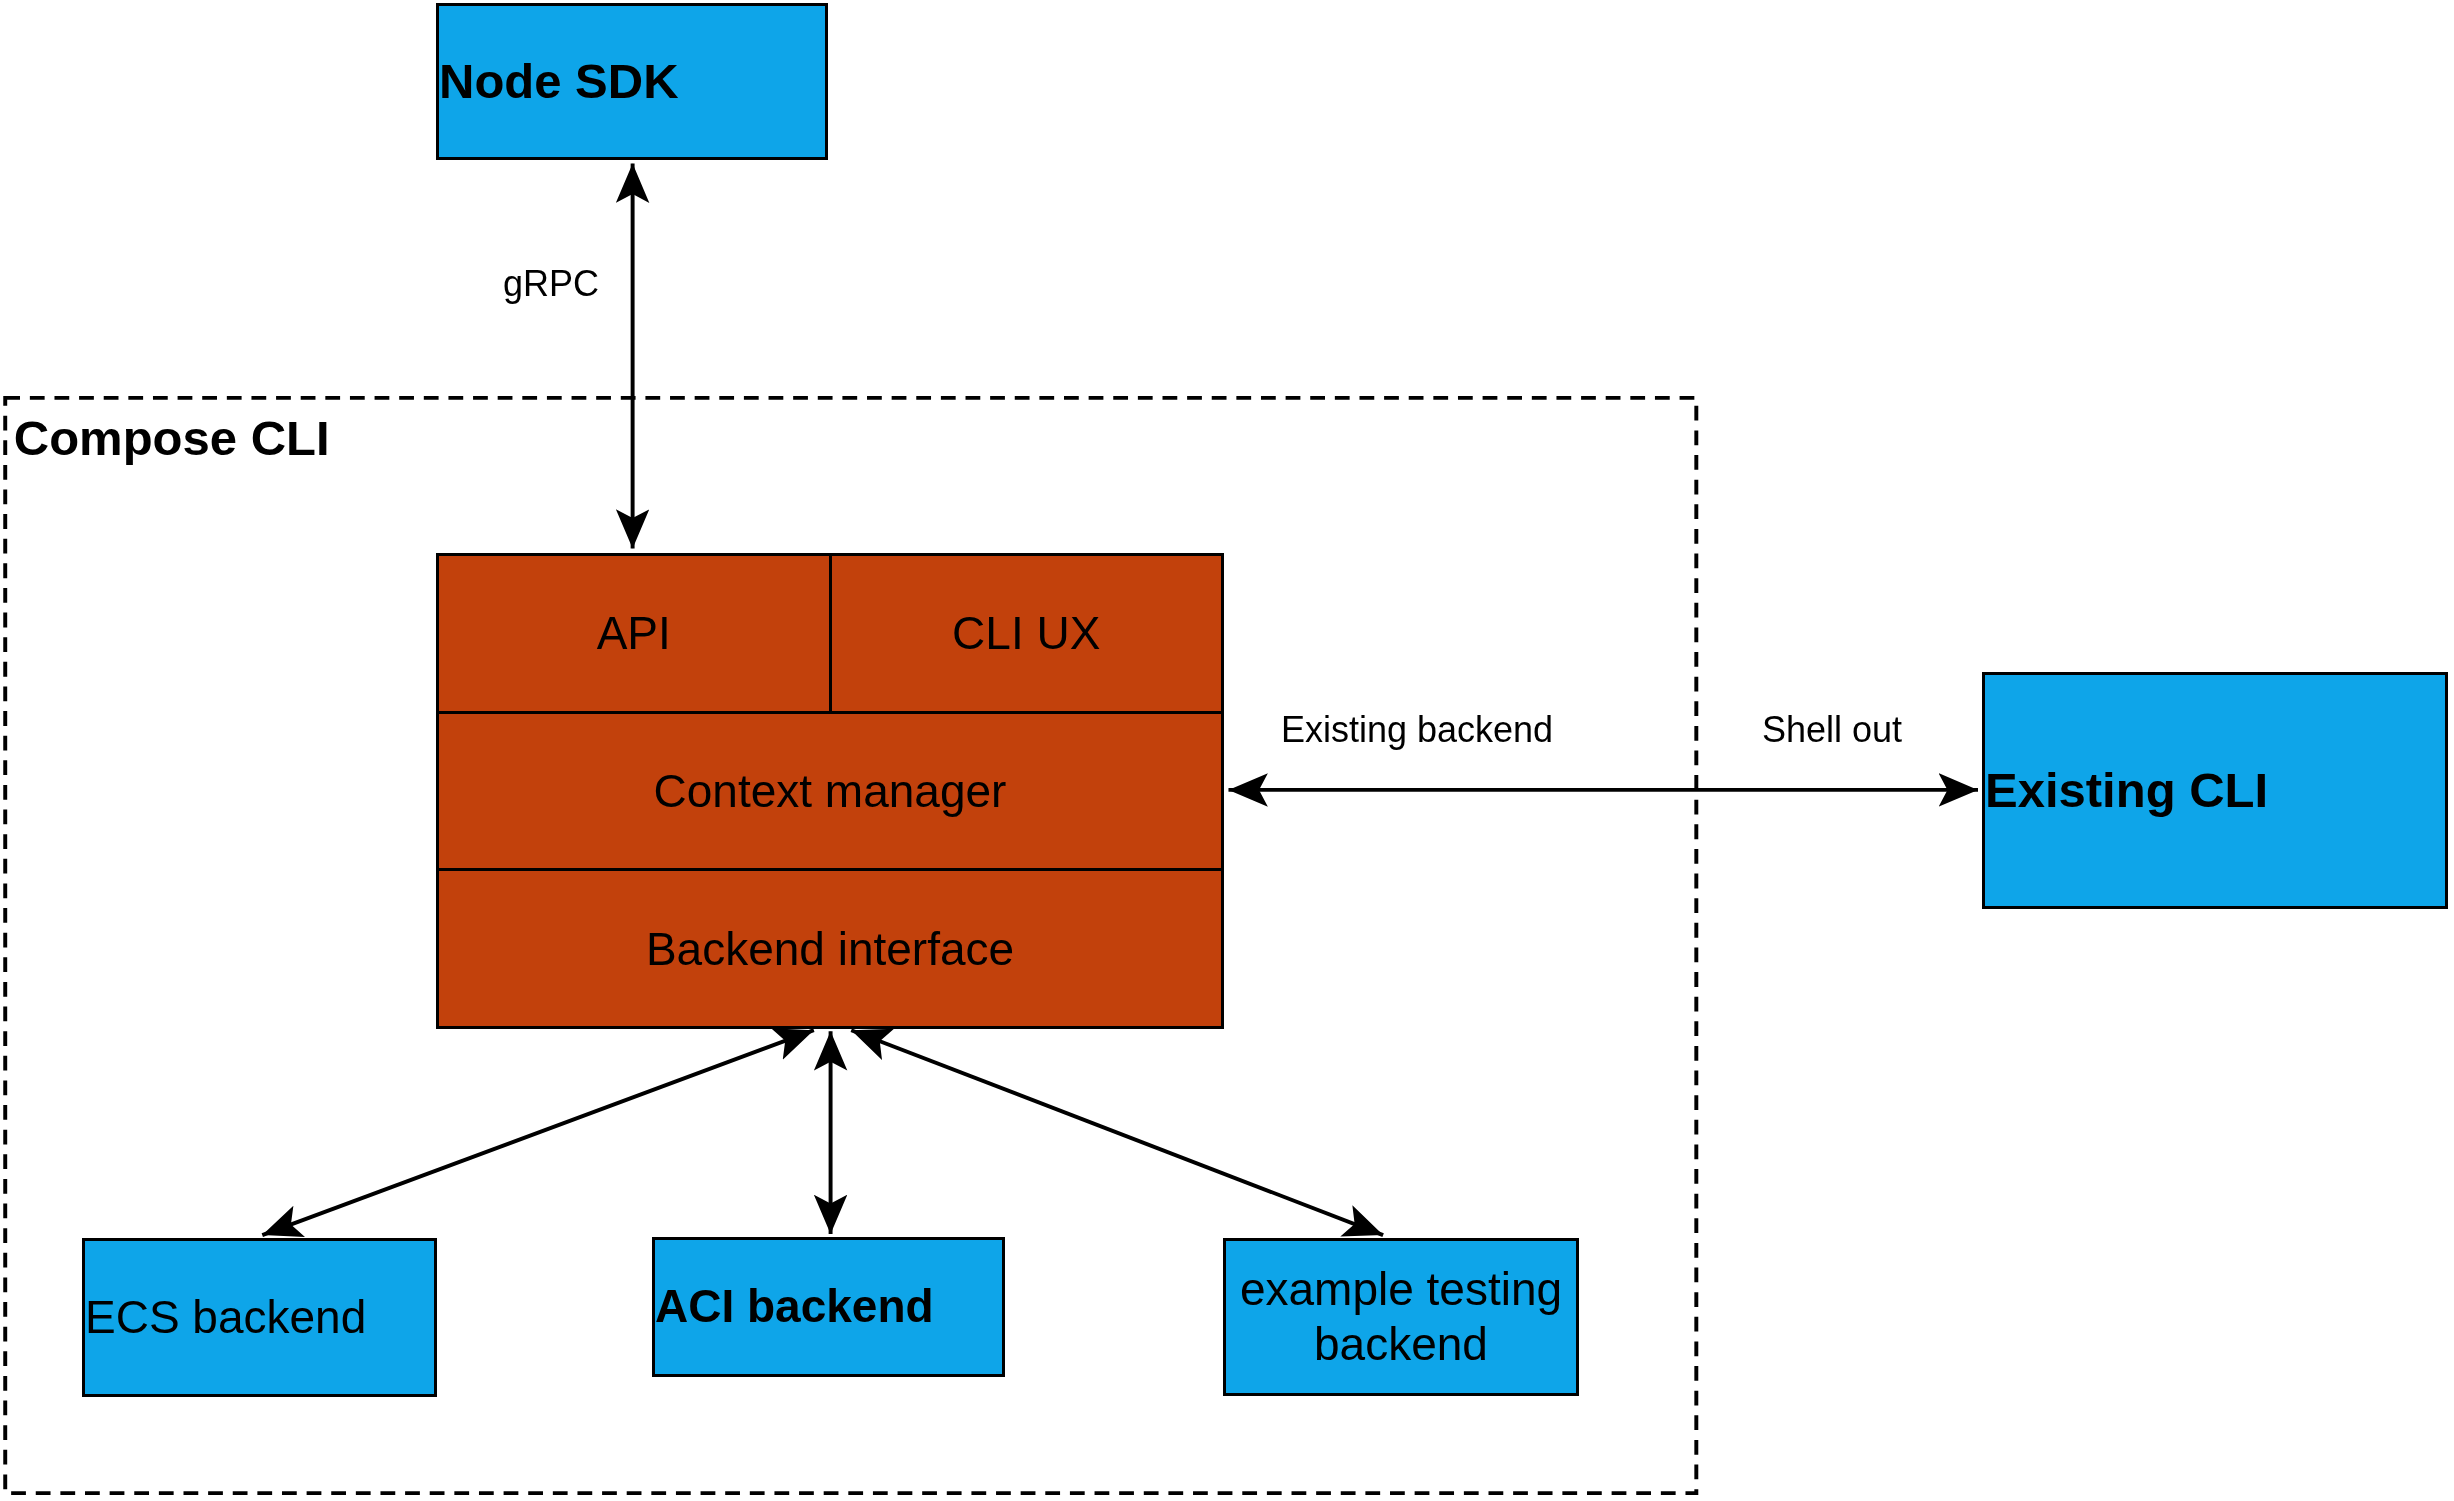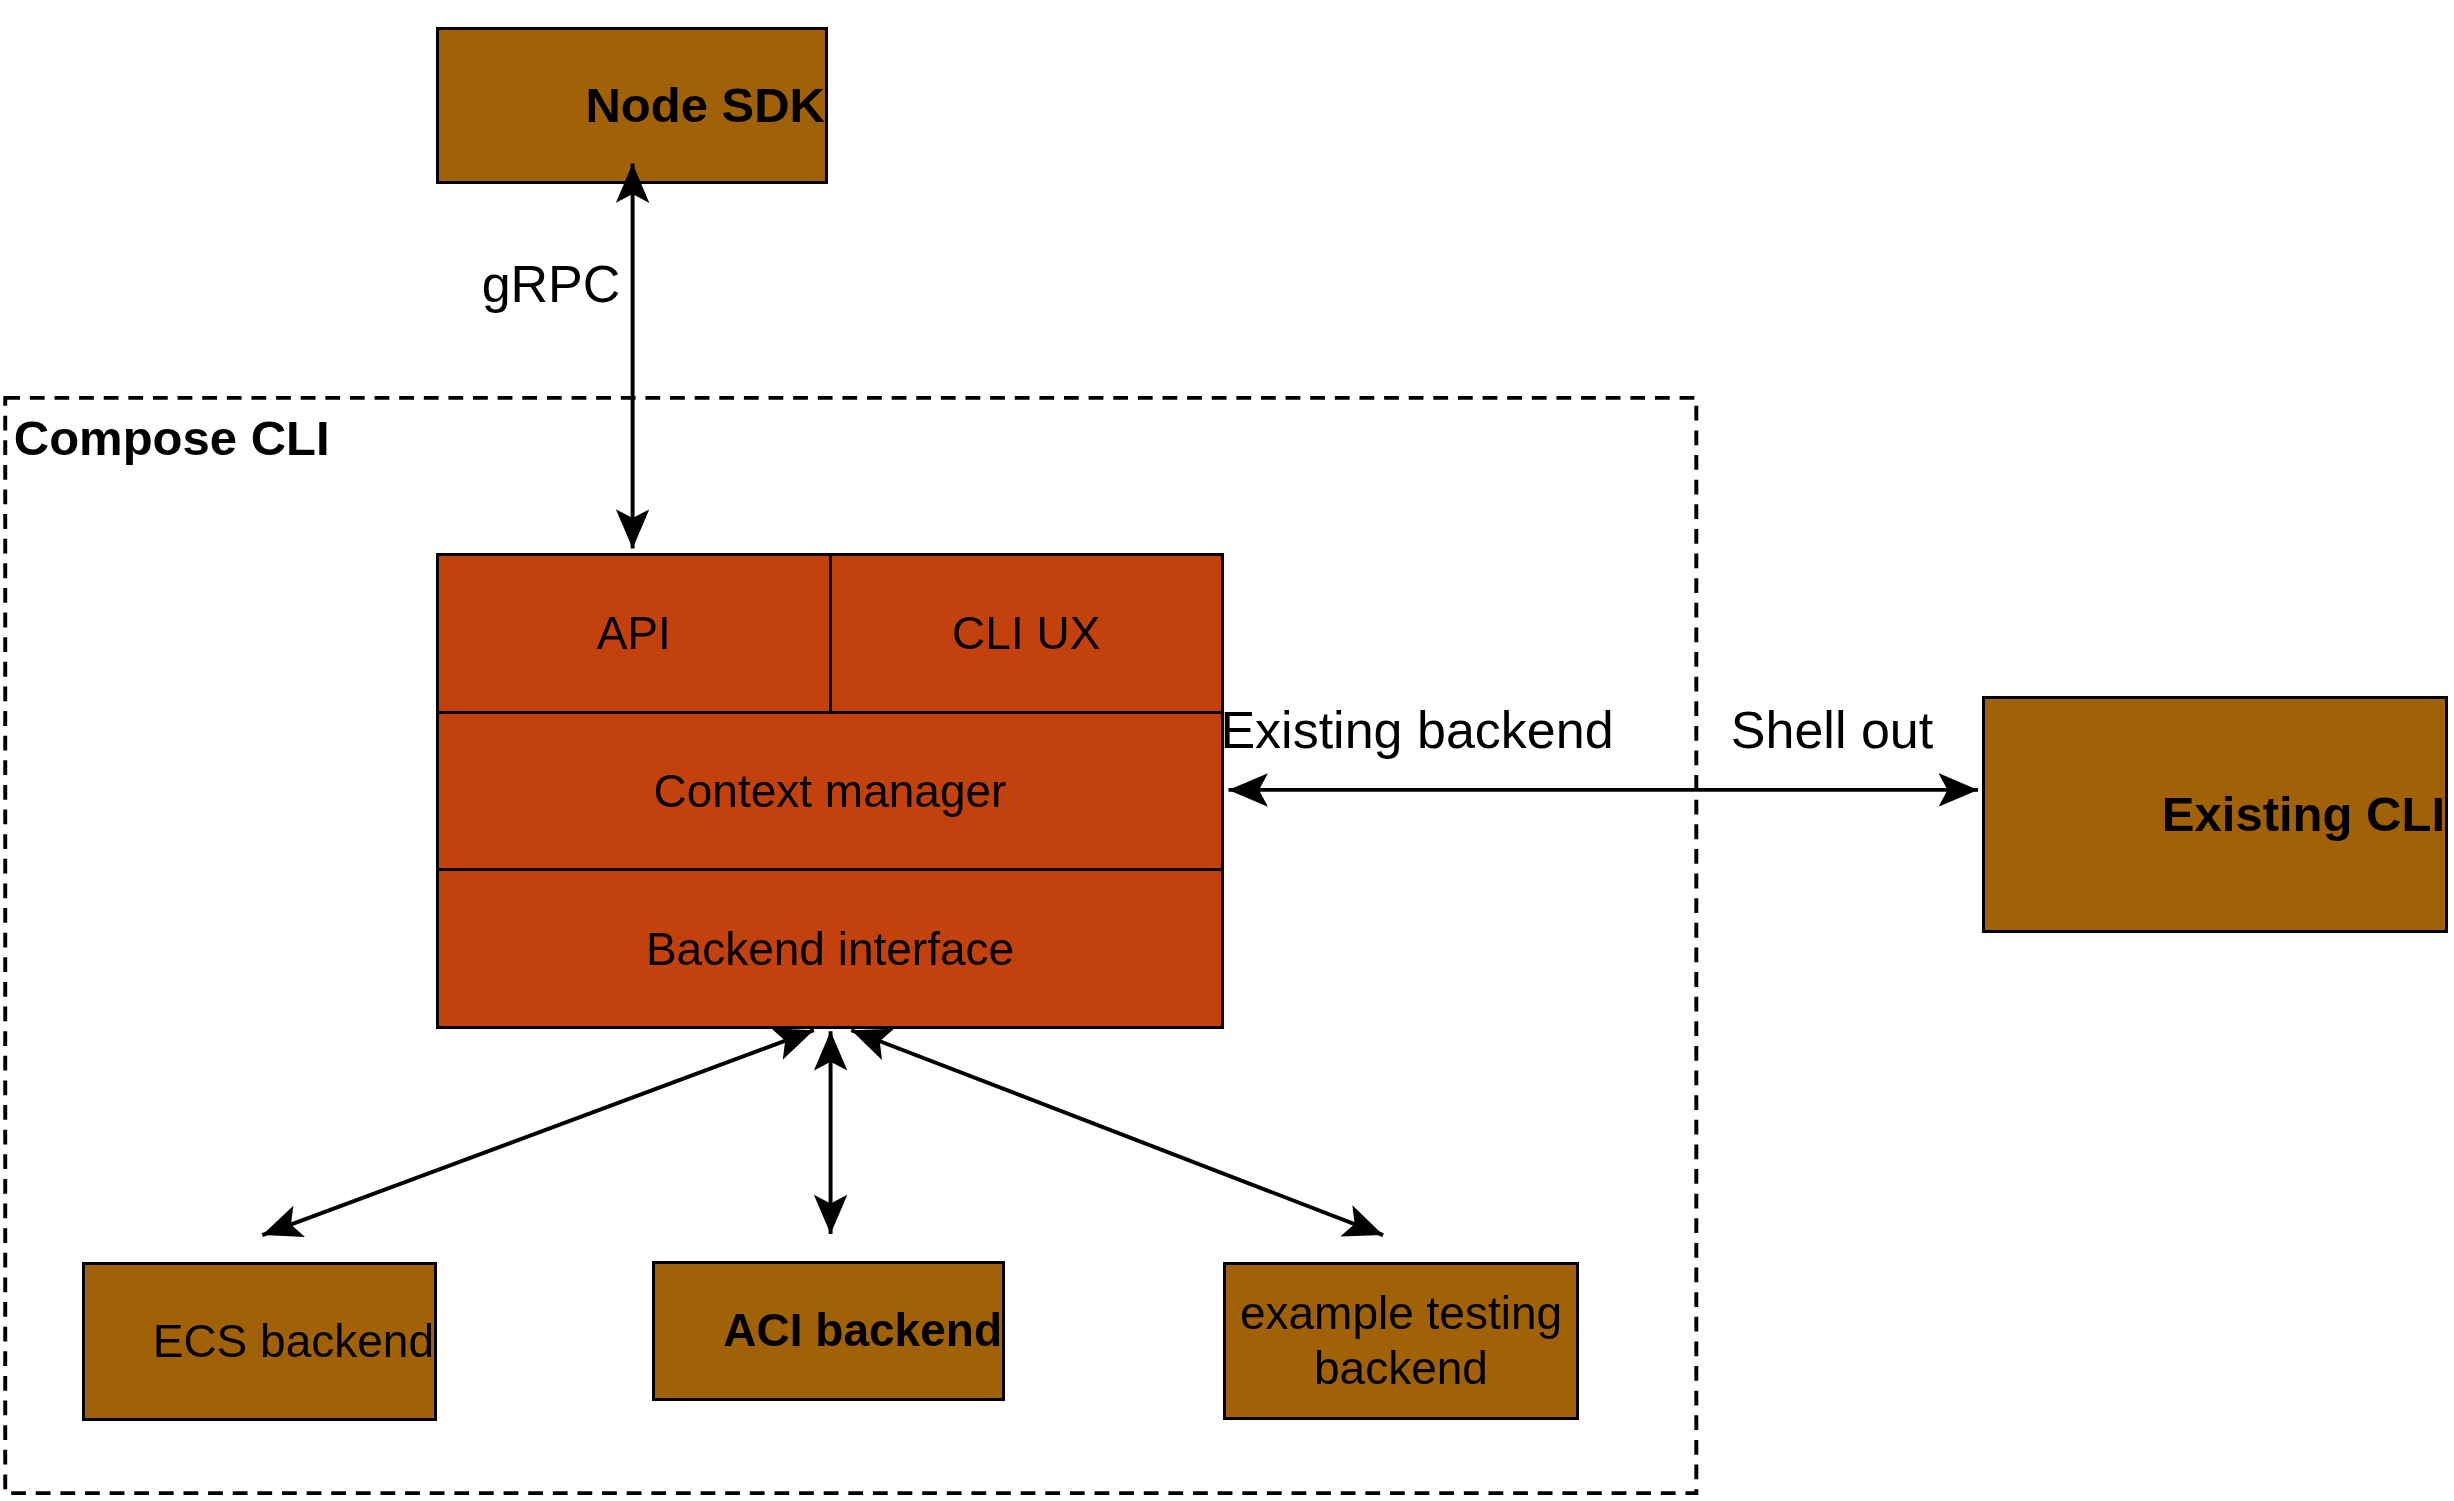--- a/index.html
+++ b/index.html
@@ -13,28 +13,27 @@
     height: 1501px;
     background: #ffffff;
     font-family: "Liberation Sans", "DejaVu Sans", sans-serif;
     color: #000000;
     overflow: hidden;
   }
   .node {
     position: absolute;
     box-sizing: border-box;
     border: 3.9px solid #000000;
-    background: #a16207;
+    background: #0ea5e9;
     display: flex;
     align-items: center;
-    justify-content: flex-end;
+    justify-content: flex-start;
     text-align: center;
     font-size: 46px;
     line-height: 1.2;
-    margin-top: 24px;
   }
   .node.bold { font-weight: bold; font-size: 49px; }
 
   
   #node-sdk { left: 436px; top: 3px; width: 392px; height: 157px; }
 
   
   #existing-cli { left: 1982px; top: 672px; width: 466px; height: 237px; }
 
   
@@ -66,21 +65,21 @@
 
   
   #ecs-backend { left: 82px;   top: 1238px; width: 355px; height: 159px; }
   #aci-backend { left: 652px;  top: 1237px; width: 353px; height: 140px; font-weight: bold; }
   #example-backend { left: 1223px; top: 1238px; width: 356px; height: 158px; padding: 0 5.9px; }
 
   
   .edge-label {
     position: absolute;
     transform: translate(-50%, -50%);
-    font-size: 52px;
+    font-size: 36px;
     white-space: nowrap;
     background: transparent;
   }
   #compose-cli-label {
     position: absolute;
     left: 13.8px; top: 410px;
     font-size: 49px;
     font-weight: bold;
     white-space: nowrap;
   }

